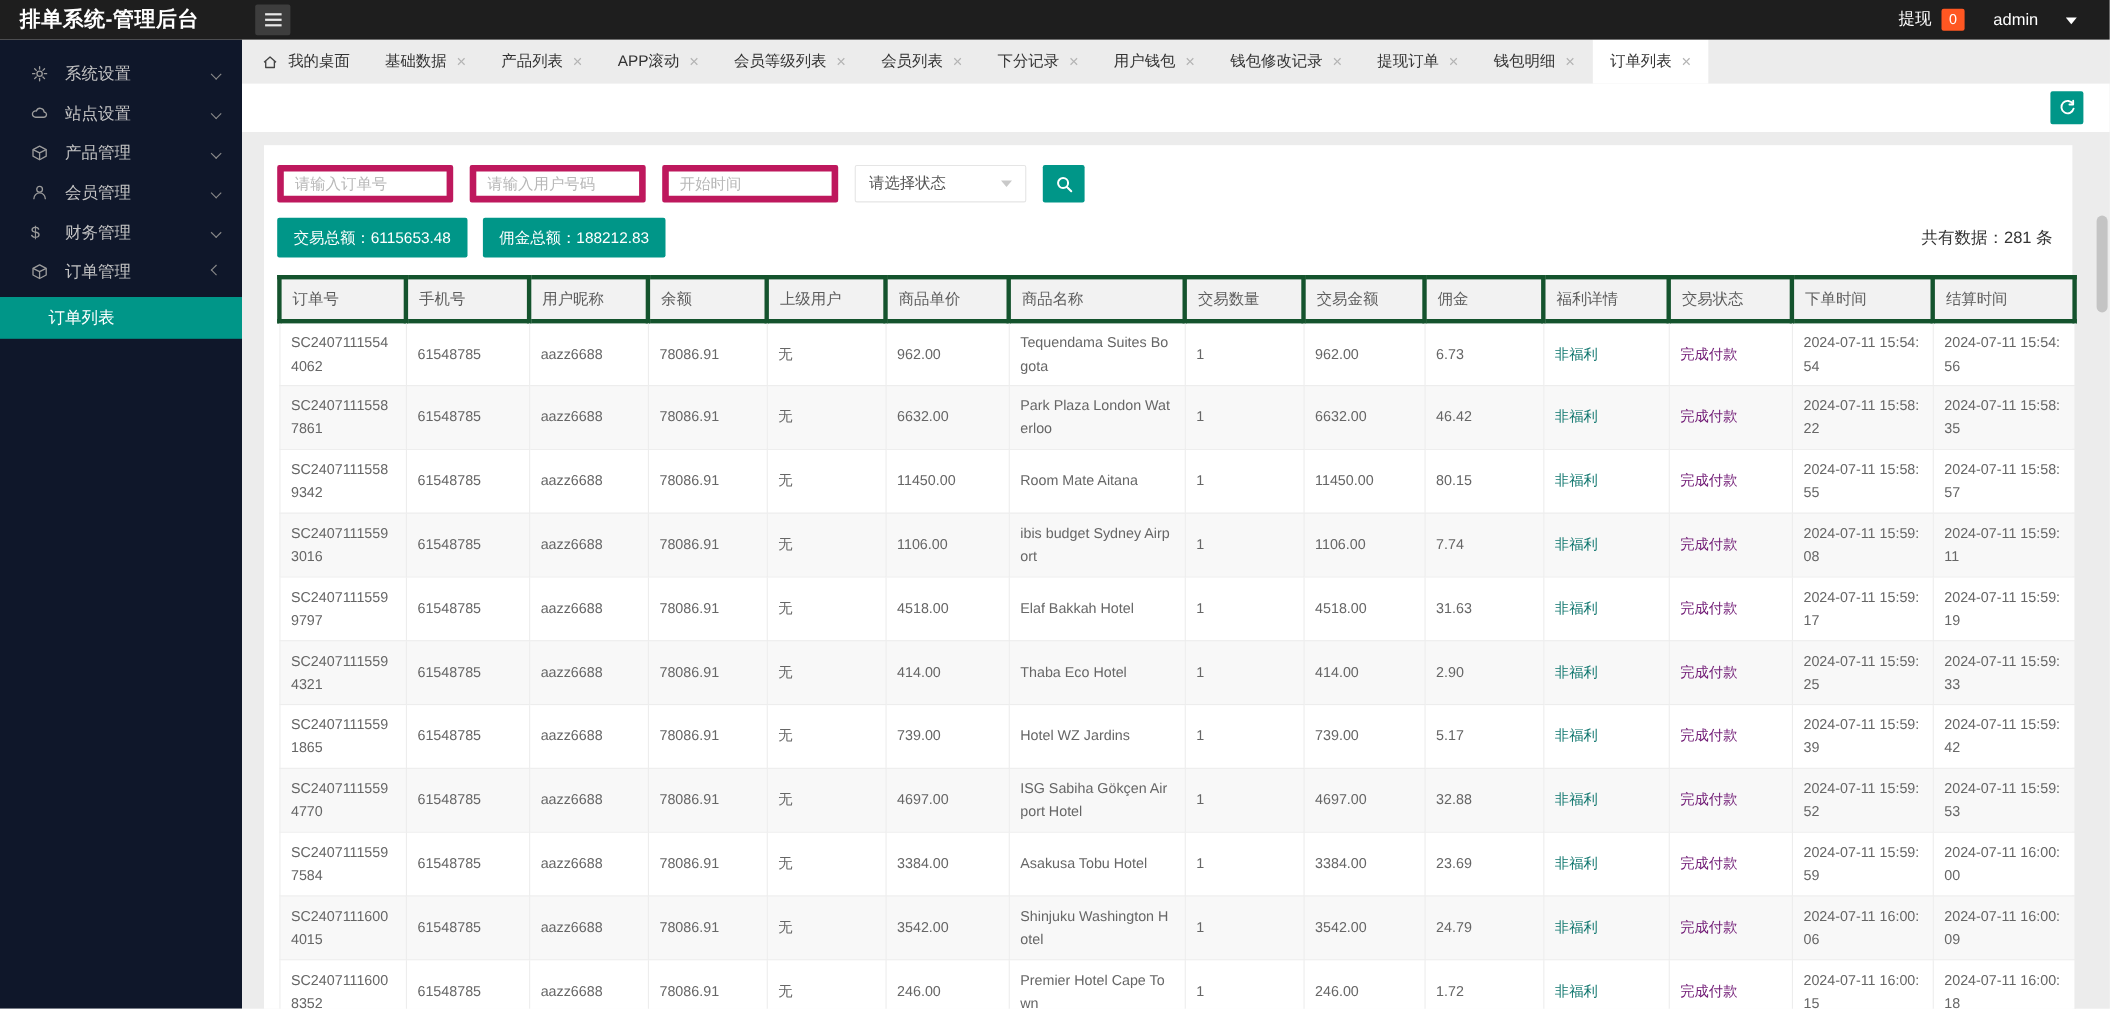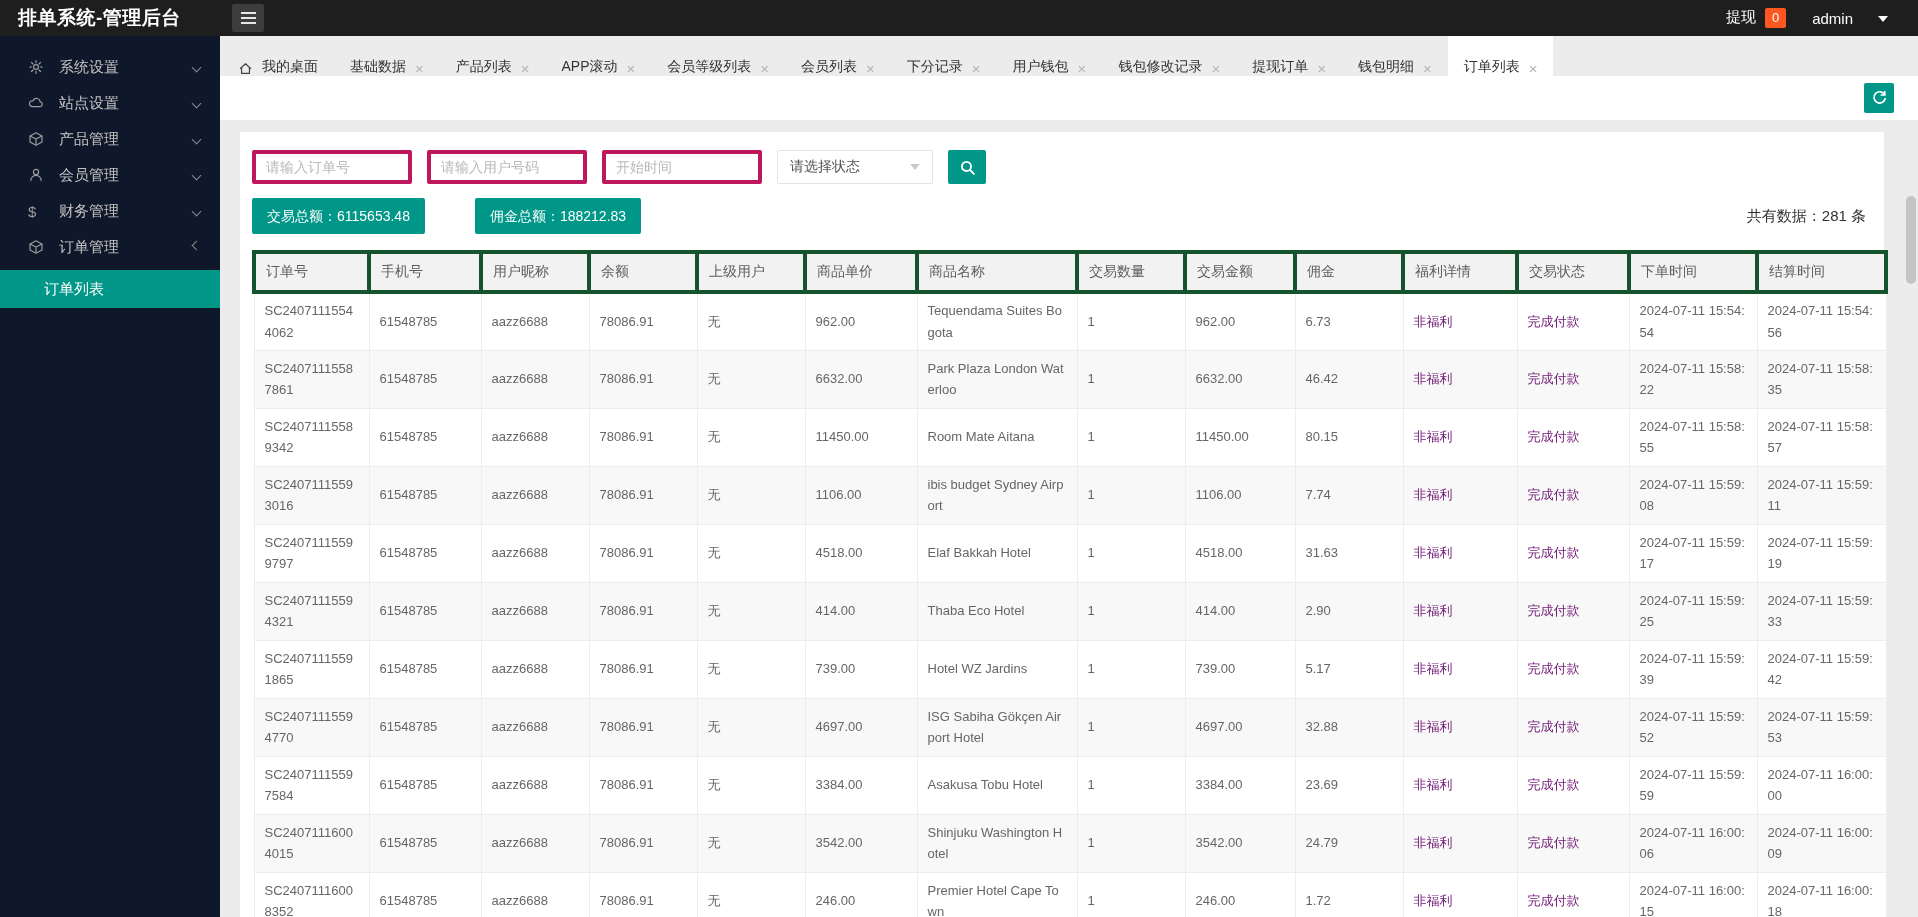--- a/index.html
+++ b/index.html
@@ -23,46 +23,46 @@
   .side-item .s-icon { width:18px; margin-right:13px; display:flex; align-items:center; color:#9c9c9c; font-size:15px; }
   .side-item .s-icon svg { width:16px; height:16px; }
   .chev { margin-left:auto; width:7px; height:7px; border-left:1px solid #8a8a8a; border-bottom:1px solid #8a8a8a; }
   .chev.left { transform:rotate(-45deg); }
   .chev.down { transform:rotate(45deg); margin-top:-3px; }
   .side-sub-active { margin-top:5px; height:38px; background:#009688; color:#fff; font-size:15px; display:flex; align-items:center; padding-left:44px; cursor:pointer; }
 
   
   .main { position:absolute; left:220px; top:36px; right:0; bottom:0; }
   .tabbar { height:40px; background:#ececec; display:flex; align-items:flex-end; padding-left:2px; }
-  .tab { height:40px; display:flex; align-items:flex-end; padding:0 16px; font-size:14px; color:#333; gap:9px; cursor:pointer; white-space:nowrap; }
+  .tab { height:40px; display:flex; align-items:center; padding:0 16px; font-size:14px; color:#333; gap:9px; cursor:pointer; white-space:nowrap; }
   .tab.active { background:#fff; }
   .tab .t-close { color:#b3b3b3; font-size:15px; line-height:1; }
   .tab .t-icon { display:flex; color:#444; }
   .toolbar { height:44px; background:#fff; display:flex; align-items:center; justify-content:flex-end; padding-right:24px; }
   .refresh-btn { width:30px; height:30px; background:#009688; border:none; border-radius:2px; display:flex; align-items:center; justify-content:center; cursor:pointer; color:#fff; }
 
   
   .card { position:absolute; left:20px; right:34px; top:96px; height:860px; background:#fff; padding:18px 12px 0 12px; }
   .filters { display:flex; gap:15px; align-items:center; }
-  .f-input { width:160px; height:34px; border:4px solid #be185d; border-radius:2px; padding:0 10px; font-size:14px; color:#555; outline:none; font-family:inherit; }
+  .f-input { width:160px; height:34px; border:6px solid #be185d; border-radius:2px; padding:0 10px; font-size:14px; color:#555; outline:none; font-family:inherit; }
   .f-input::placeholder { color:#b8b8b8; }
   .f-select { width:156px; height:34px; border:1px solid #e5e5e5; border-radius:2px; padding:0 12px; font-size:14px; color:#555; display:flex; align-items:center; justify-content:space-between; cursor:pointer; background:#fff; }
   .sel-caret { width:0; height:0; border:5px solid transparent; border-top:6px solid #c9c9c9; margin-top:5px; }
   .search-btn { width:38px; height:34px; background:#009688; border:none; border-radius:2px; display:flex; align-items:center; justify-content:center; cursor:pointer; color:#fff; }
 
-  .stats { display:flex; align-items:center; margin-top:14px;gap:36px; }
+  .stats { display:flex; align-items:center; margin-top:14px; }
   .stat-badge { background:#009688; color:#fff; font-size:14px; height:36px; line-height:36px; padding:0 15px; border-radius:2px; margin-right:14px; }
   .count { margin-left:auto; font-size:15px; color:#333; padding-right:6px; }
 
   .table-wrap { margin-top:16px; }
   table { width:100%; border-collapse:collapse; table-layout:fixed; }
   th { background:#f2f2f2; color:#5d5d5d; font-weight:400; font-size:14px; text-align:left; padding:9px 10px; border:4px solid #14532d; }
   td { color:#666; font-size:13px; padding:6px 10px; border:1px solid #ededed; height:58px; word-break:break-all; line-height:1.65; background:#fff; vertical-align:middle; }
   tbody tr:nth-child(even) td { background:#f8f8f8; }
-  td.c-welfare { color:#701a75; }
+  td.c-welfare { color:#0f766e; }
   td.c-status { color:#701a75; }
 
   
   .scroll-thumb { position:absolute; right:2px; top:196px; width:10px; height:88px; background:#c4c4c4; border-radius:5px; z-index:40; cursor:grab; }
 </style>
 </head>
 <body>
 
 <div class="header">
   <div class="title">排单系统-管理后台</div>

